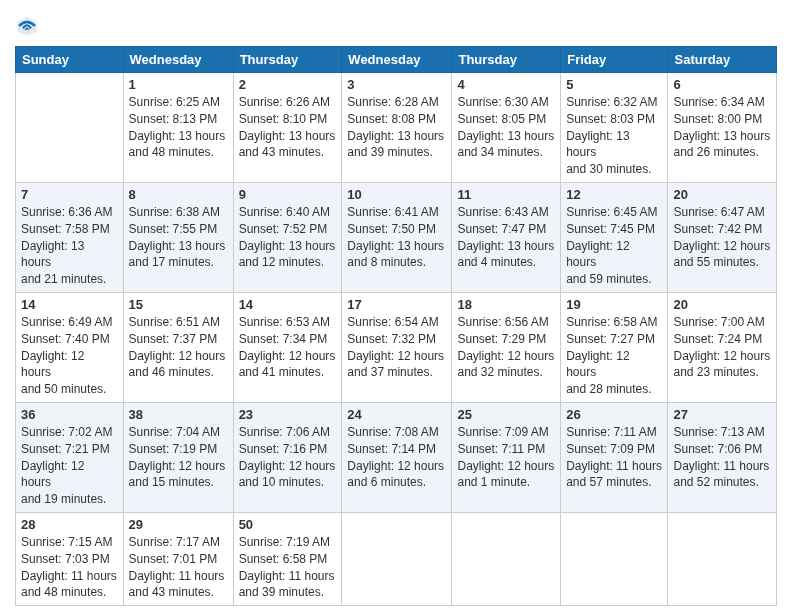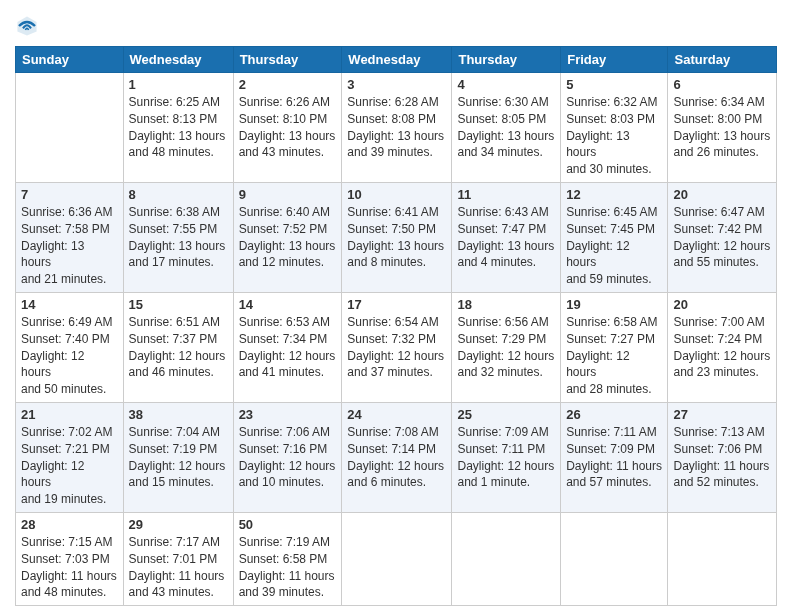--- a/index.html
+++ b/index.html
@@ -215,21 +215,21 @@
             <span class="day-number">19</span>
             <div class="day-info">Sunrise: 6:58 AM<br>Sunset: 7:27 PM<br>Daylight: 12 hours<br>and 28 minutes.</div>
           </td>
           <td>
             <span class="day-number">20</span>
             <div class="day-info">Sunrise: 7:00 AM<br>Sunset: 7:24 PM<br>Daylight: 12 hours<br>and 23 minutes.</div>
           </td>
         </tr>
         <tr class="row-even">
           <td>
-            <span class="day-number">21</span>
+            <span class="day-number">36</span>
             <div class="day-info">Sunrise: 7:02 AM<br>Sunset: 7:21 PM<br>Daylight: 12 hours<br>and 19 minutes.</div>
           </td>
           <td>
             <span class="day-number">38</span>
             <div class="day-info">Sunrise: 7:04 AM<br>Sunset: 7:19 PM<br>Daylight: 12 hours<br>and 15 minutes.</div>
           </td>
           <td>
             <span class="day-number">23</span>
             <div class="day-info">Sunrise: 7:06 AM<br>Sunset: 7:16 PM<br>Daylight: 12 hours<br>and 10 minutes.</div>
           </td>

